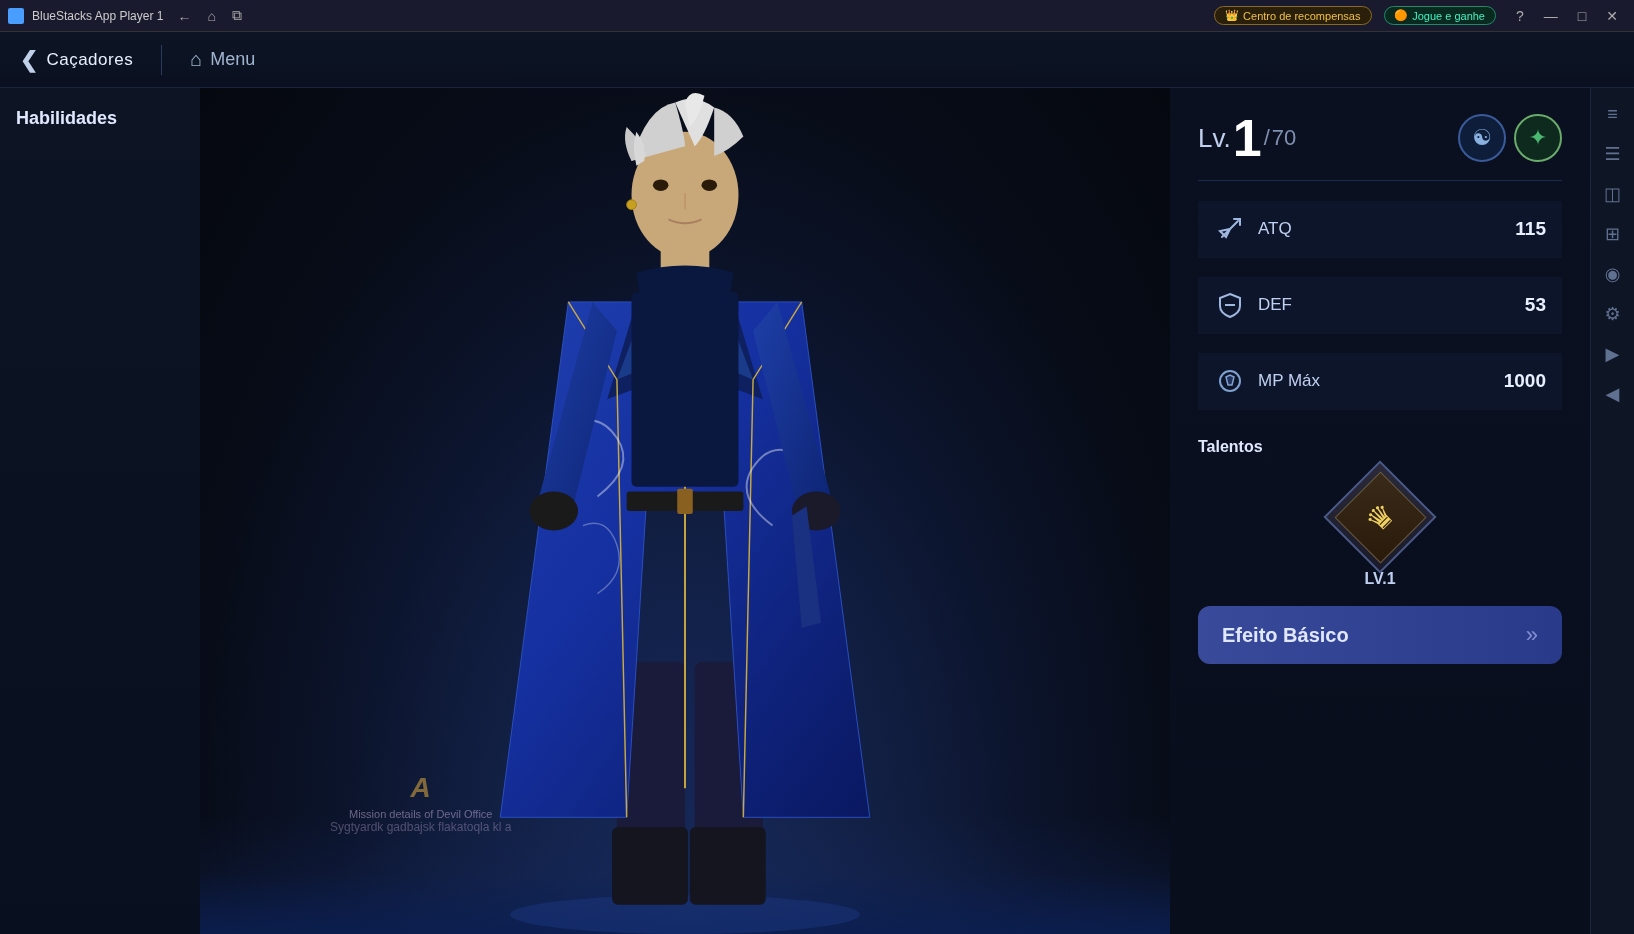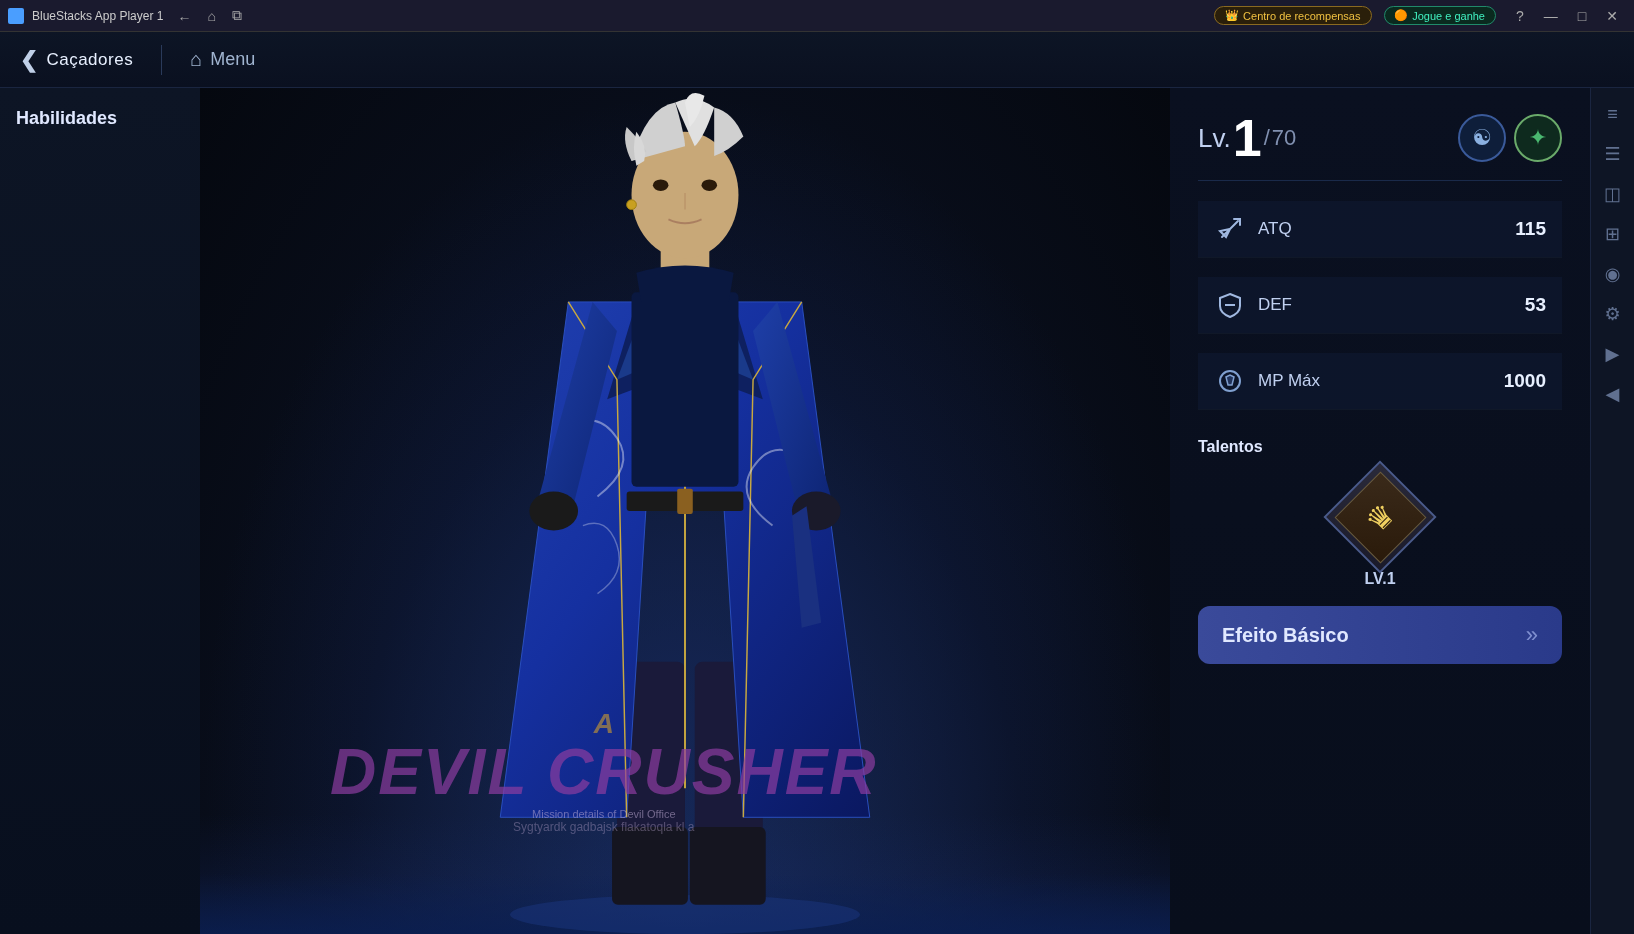--- a/index.html
+++ b/index.html
@@ -597,21 +597,20 @@
         </linearGradient>
         <linearGradient id="armGrad" x1="0%" y1="0%" x2="100%" y2="100%">
           <stop offset="0%" style="stop-color:#1e3fa8"></stop>
           <stop offset="100%" style="stop-color:#0e2575"></stop>
         </linearGradient>
       </defs>
     </svg>
 
     <div class="watermark">
       <div class="watermark-a">A</div>
-      <div class="watermark-title">Devil Crusher</div>
       <div class="watermark-subtitle">Mission details of Devil Office</div>
       <div class="watermark-sub2">Sygtyardk gadbajsk flakatoqla kl a</div>
     </div>
   </div>
 
   <div class="right-panel">
 
     <div class="level-section">
       <div class="level-display">
         <span class="level-lv">Lv.</span>

